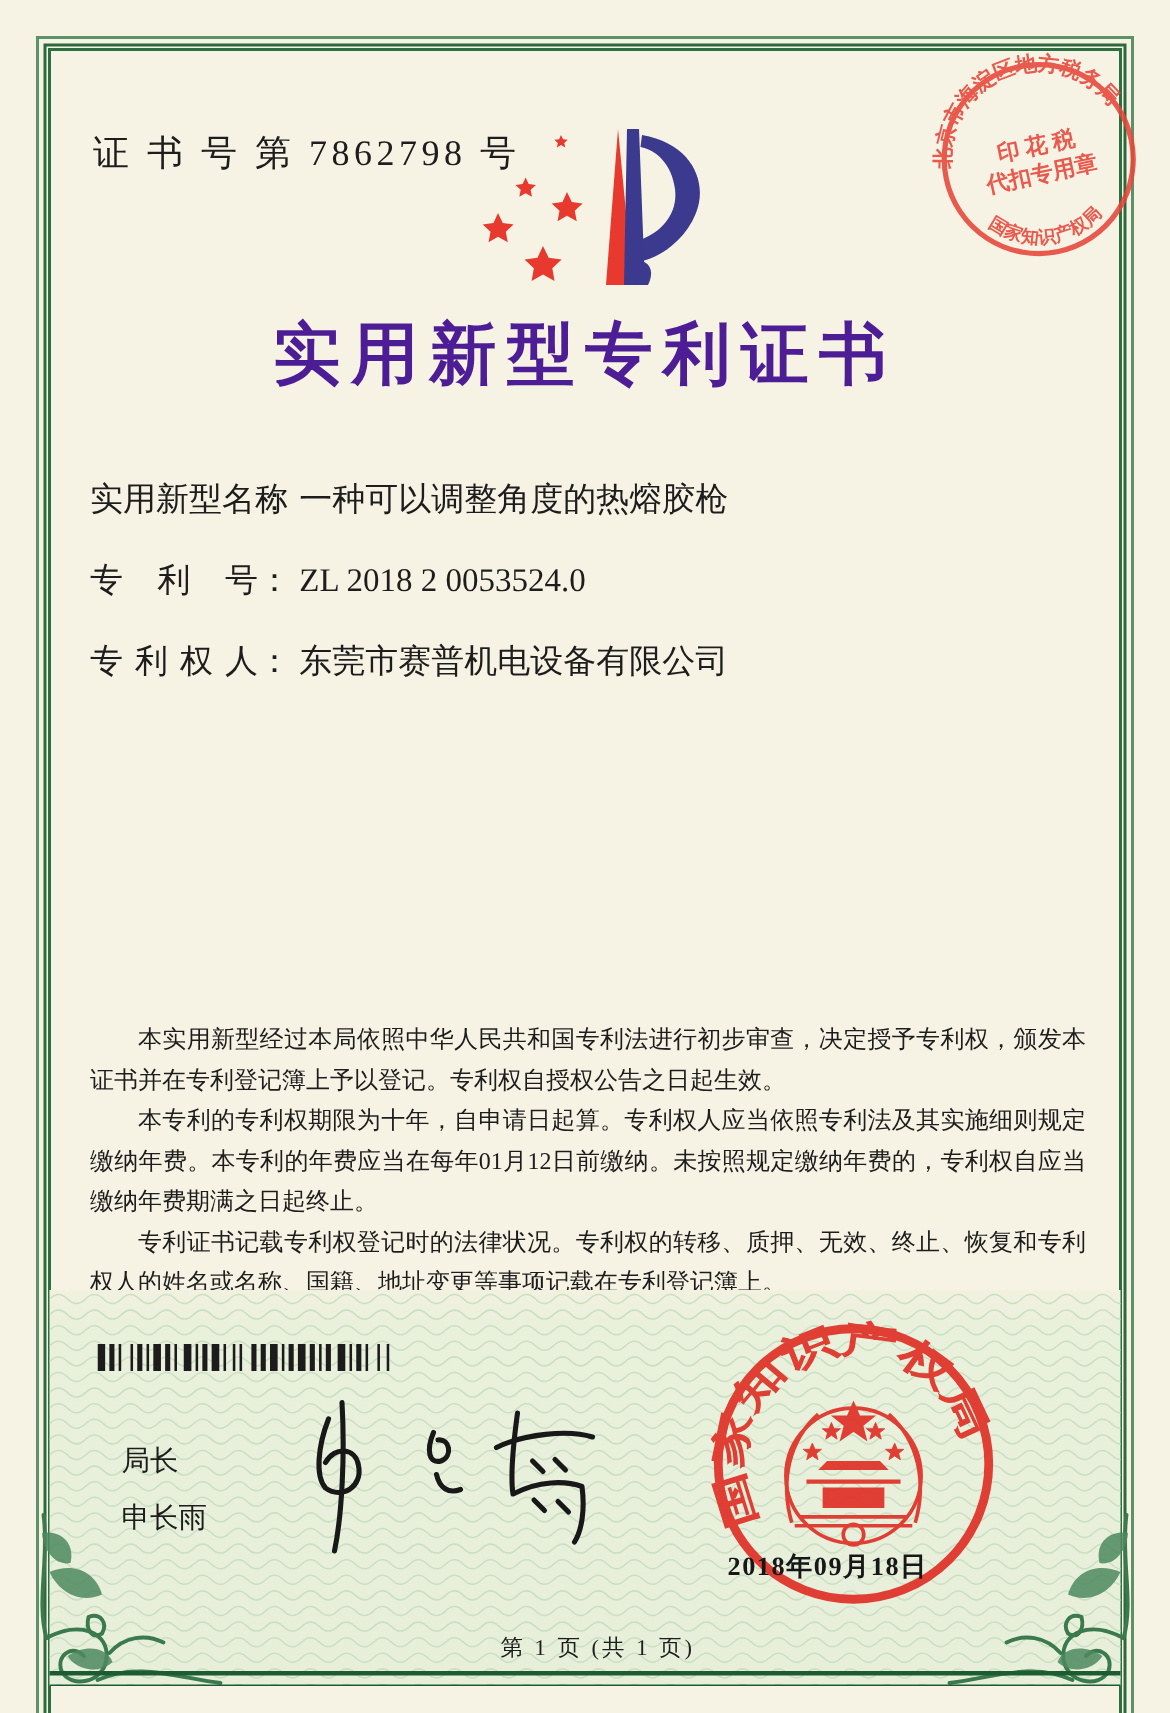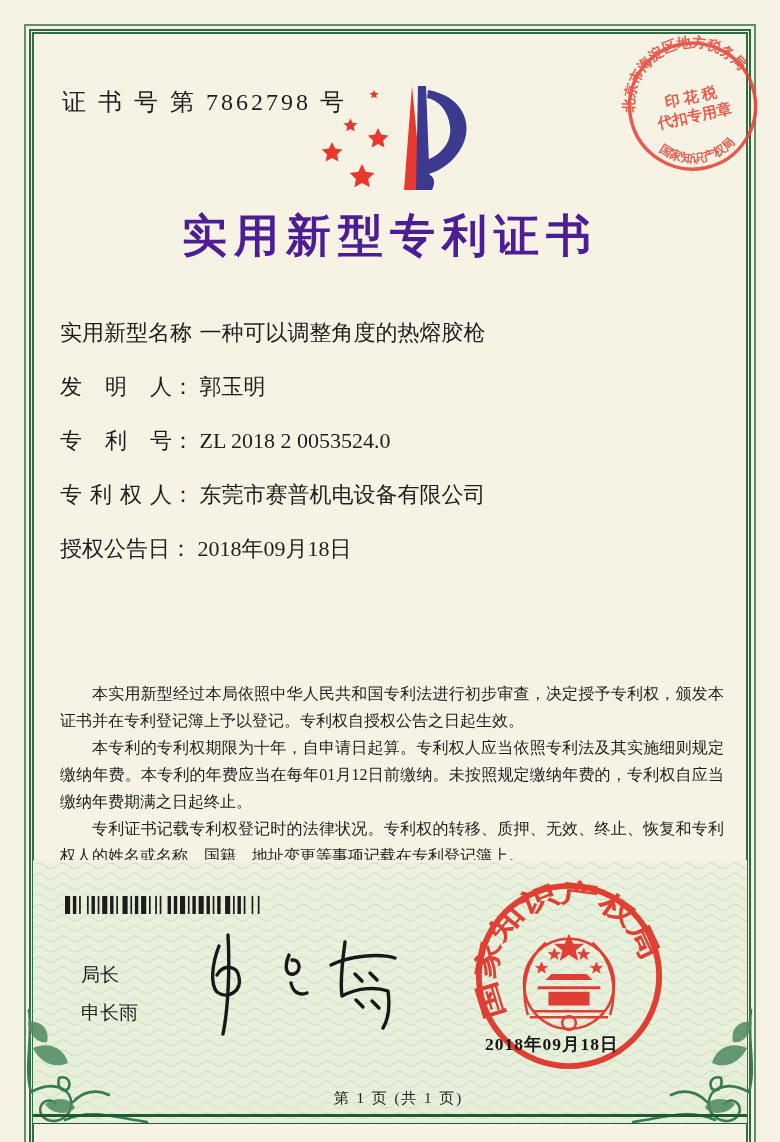--- a/index.html
+++ b/index.html
@@ -97,36 +97,28 @@
 </div>
 
 <div class="doc-title">实用新型专利证书</div>
 
 <div class="fields">
   <div class="f-row">
     <span class="f-label">实用新型名称</span><span class="f-colon">：</span>
     <span class="f-value">一种可以调整角度的热熔胶枪</span>
   </div>
   <div class="f-row">
-    <span class="f-label">发 明 人</span><span class="f-colon">：</span>
-    <span class="f-value">郭玉明</span>
-  </div>
-  <div class="f-row">
     <span class="f-label">专 利 号</span><span class="f-colon">：</span>
     <span class="f-value">ZL 2018 2 0053524.0</span>
   </div>
   <div class="f-row">
     <span class="f-label">专 利 权 人</span><span class="f-colon">：</span>
     <span class="f-value">东莞市赛普机电设备有限公司</span>
   </div>
   <div class="f-row row-grant">
-    <div class="grant-left">
-      <span>授权公告日</span><span>：</span>
-      <span>2018年09月18日</span>
-    </div>
   </div>
 </div>
 
 <div class="paras">
   <p>本实用新型经过本局依照中华人民共和国专利法进行初步审查，决定授予专利权，颁发本证书并在专利登记簿上予以登记。专利权自授权公告之日起生效。</p>
   <p>本专利的专利权期限为十年，自申请日起算。专利权人应当依照专利法及其实施细则规定缴纳年费。本专利的年费应当在每年01月12日前缴纳。未按照规定缴纳年费的，专利权自应当缴纳年费期满之日起终止。</p>
   <p>专利证书记载专利权登记时的法律状况。专利权的转移、质押、无效、终止、恢复和专利权人的姓名或名称、国籍、地址变更等事项记载在专利登记簿上。</p>
 </div>
 
 <div class="panel">

